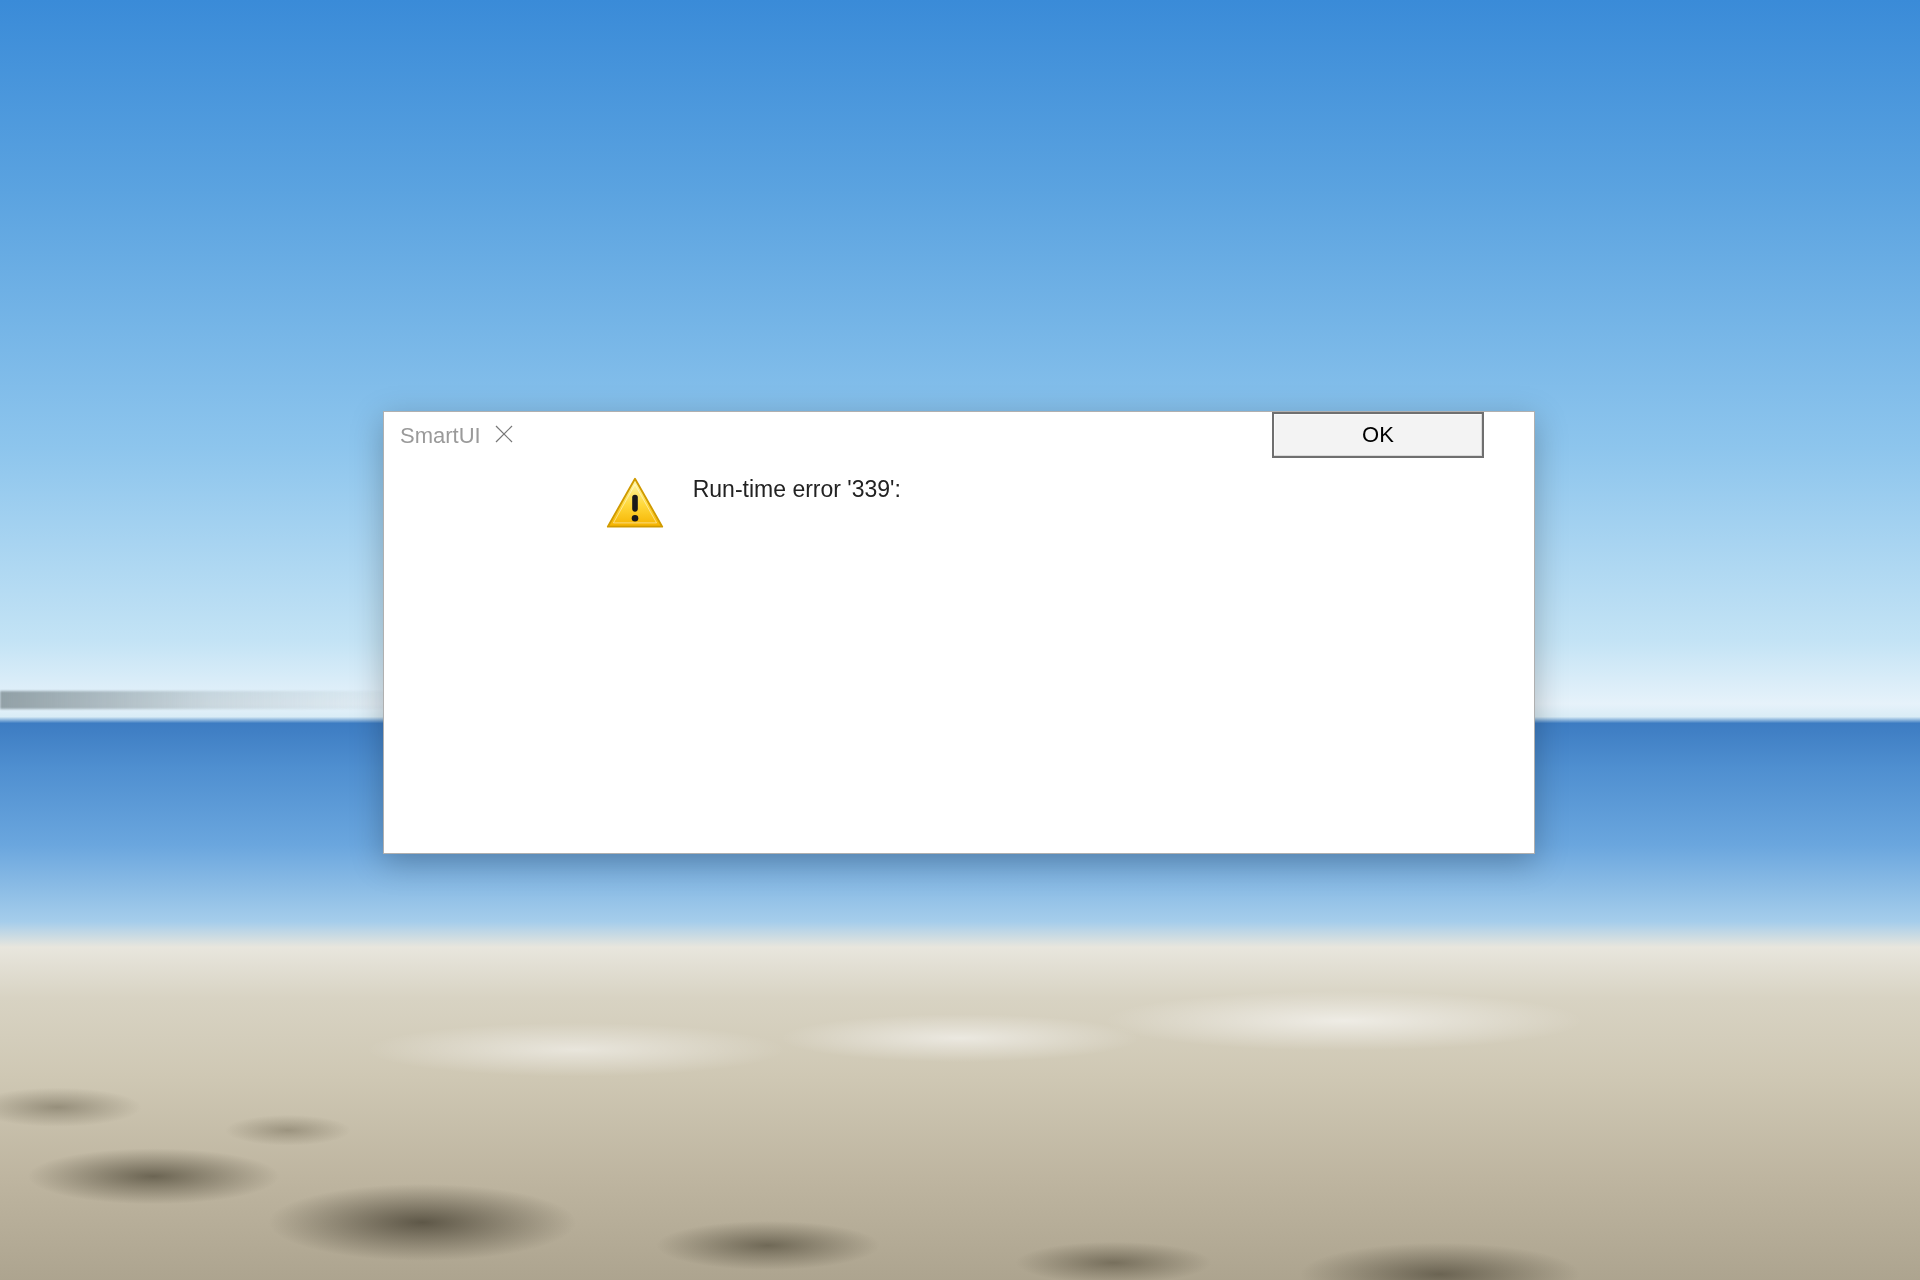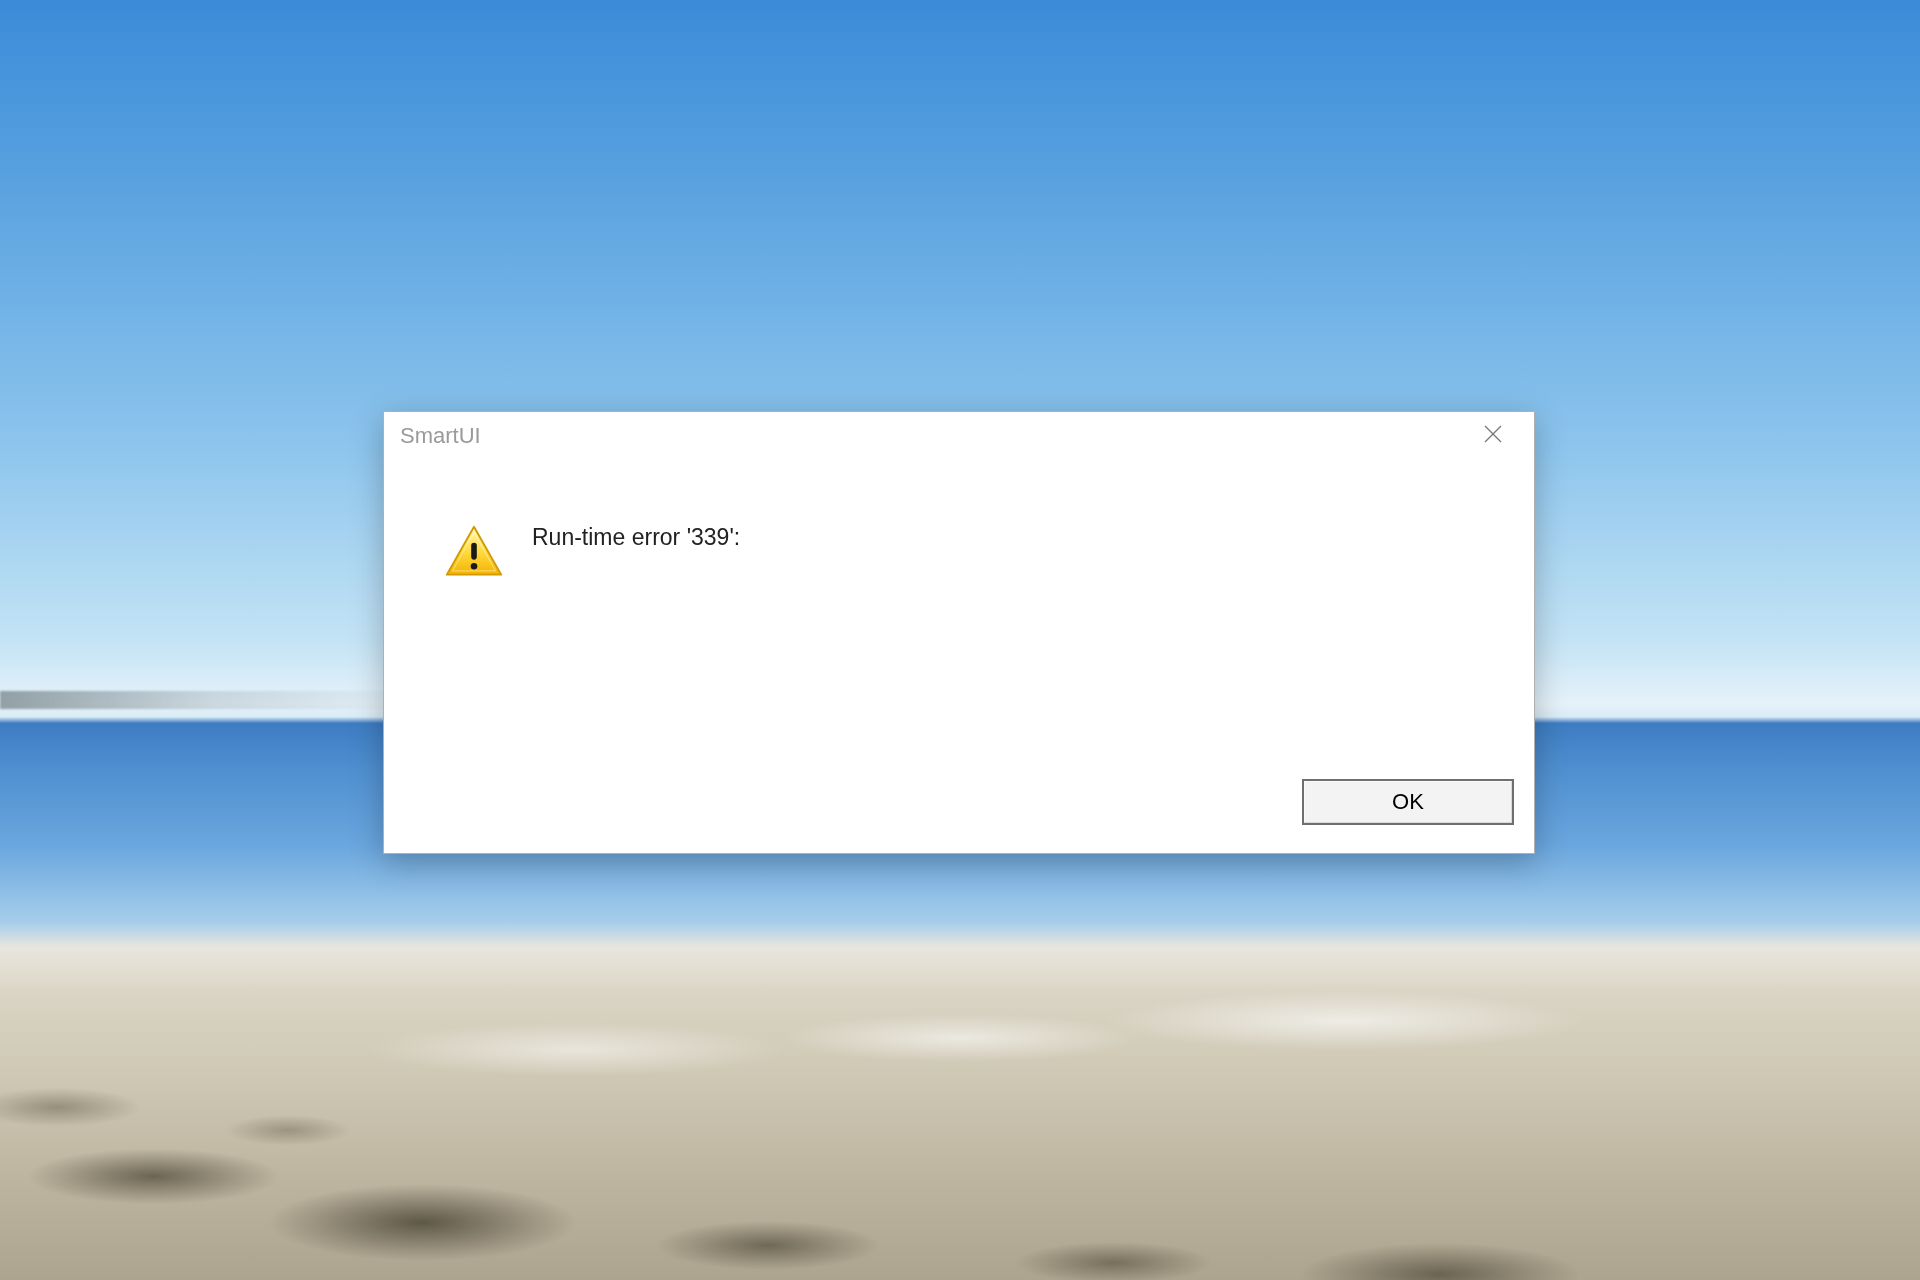--- a/index.html
+++ b/index.html
@@ -74,21 +74,20 @@
     .dialog {
       position: absolute;
       left: 383px;
       top: 411px;
       width: 1152px;
       height: 443px;
       background: #ffffff;
       border: 1px solid #b0b0b0;
       box-shadow: 0 8px 30px rgba(0,0,0,.25);
       display: flex;
-      flex-direction: column;
     }
     .titlebar {
       height: 48px;
       display: flex;
       align-items: center;
       justify-content: space-between;
       padding: 0 18px 0 16px;
     }
     .titlebar-title {
       font-size: 22px;
@@ -126,21 +125,21 @@
       font-size: 23px;
       line-height: 1.5;
       color: #222;
     }
     .msg .line1 {
       margin-bottom: 20px;
     }
     .footer {
       display: flex;
       justify-content: flex-end;
-      padding: 0 20px 28px 0;
+      padding: 0 50px 28px 0;
     }
     .ok-btn {
       width: 212px;
       height: 46px;
       background: #f3f3f3;
       border: 2px solid #6f6f6f;
       font-size: 22px;
       font-family: inherit;
       cursor: pointer;
       display: flex;

